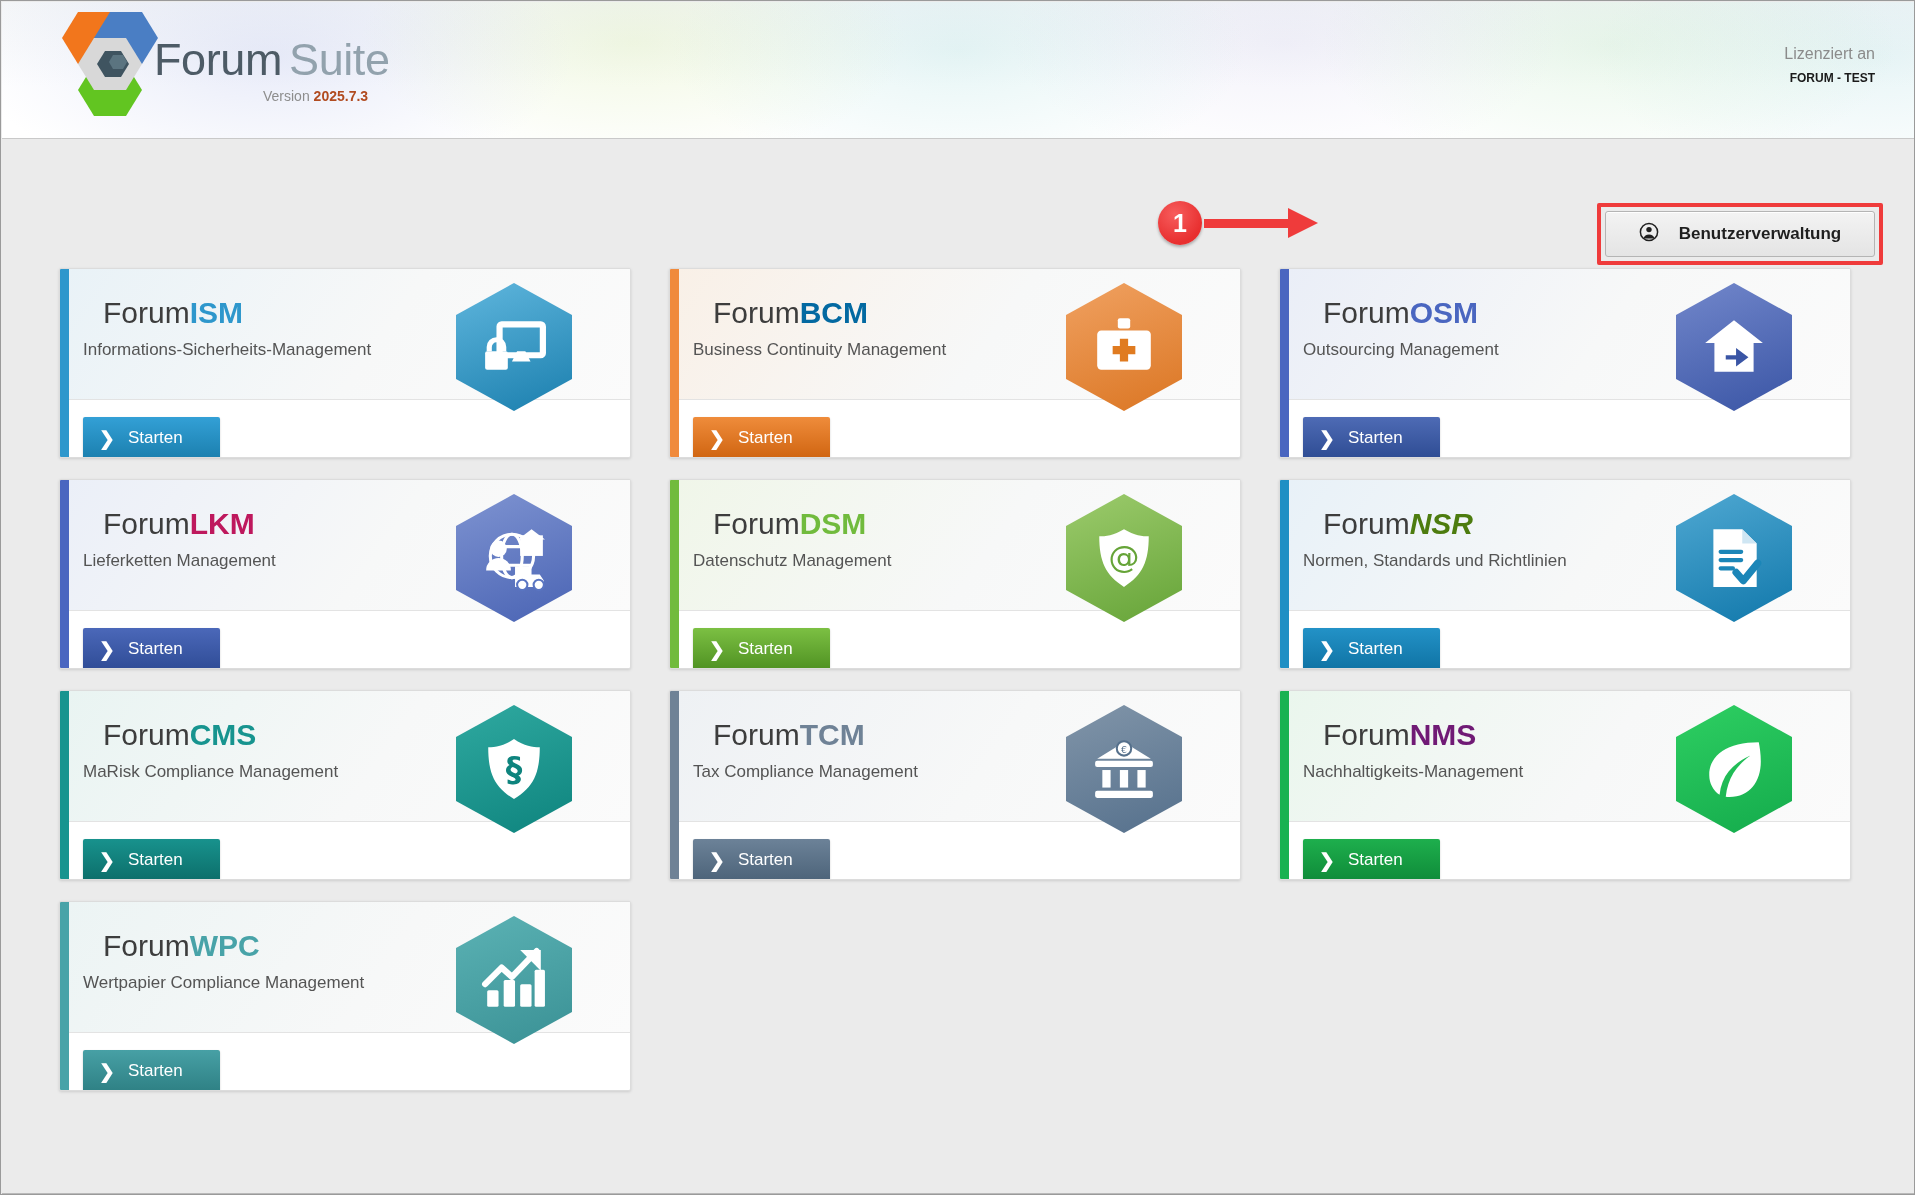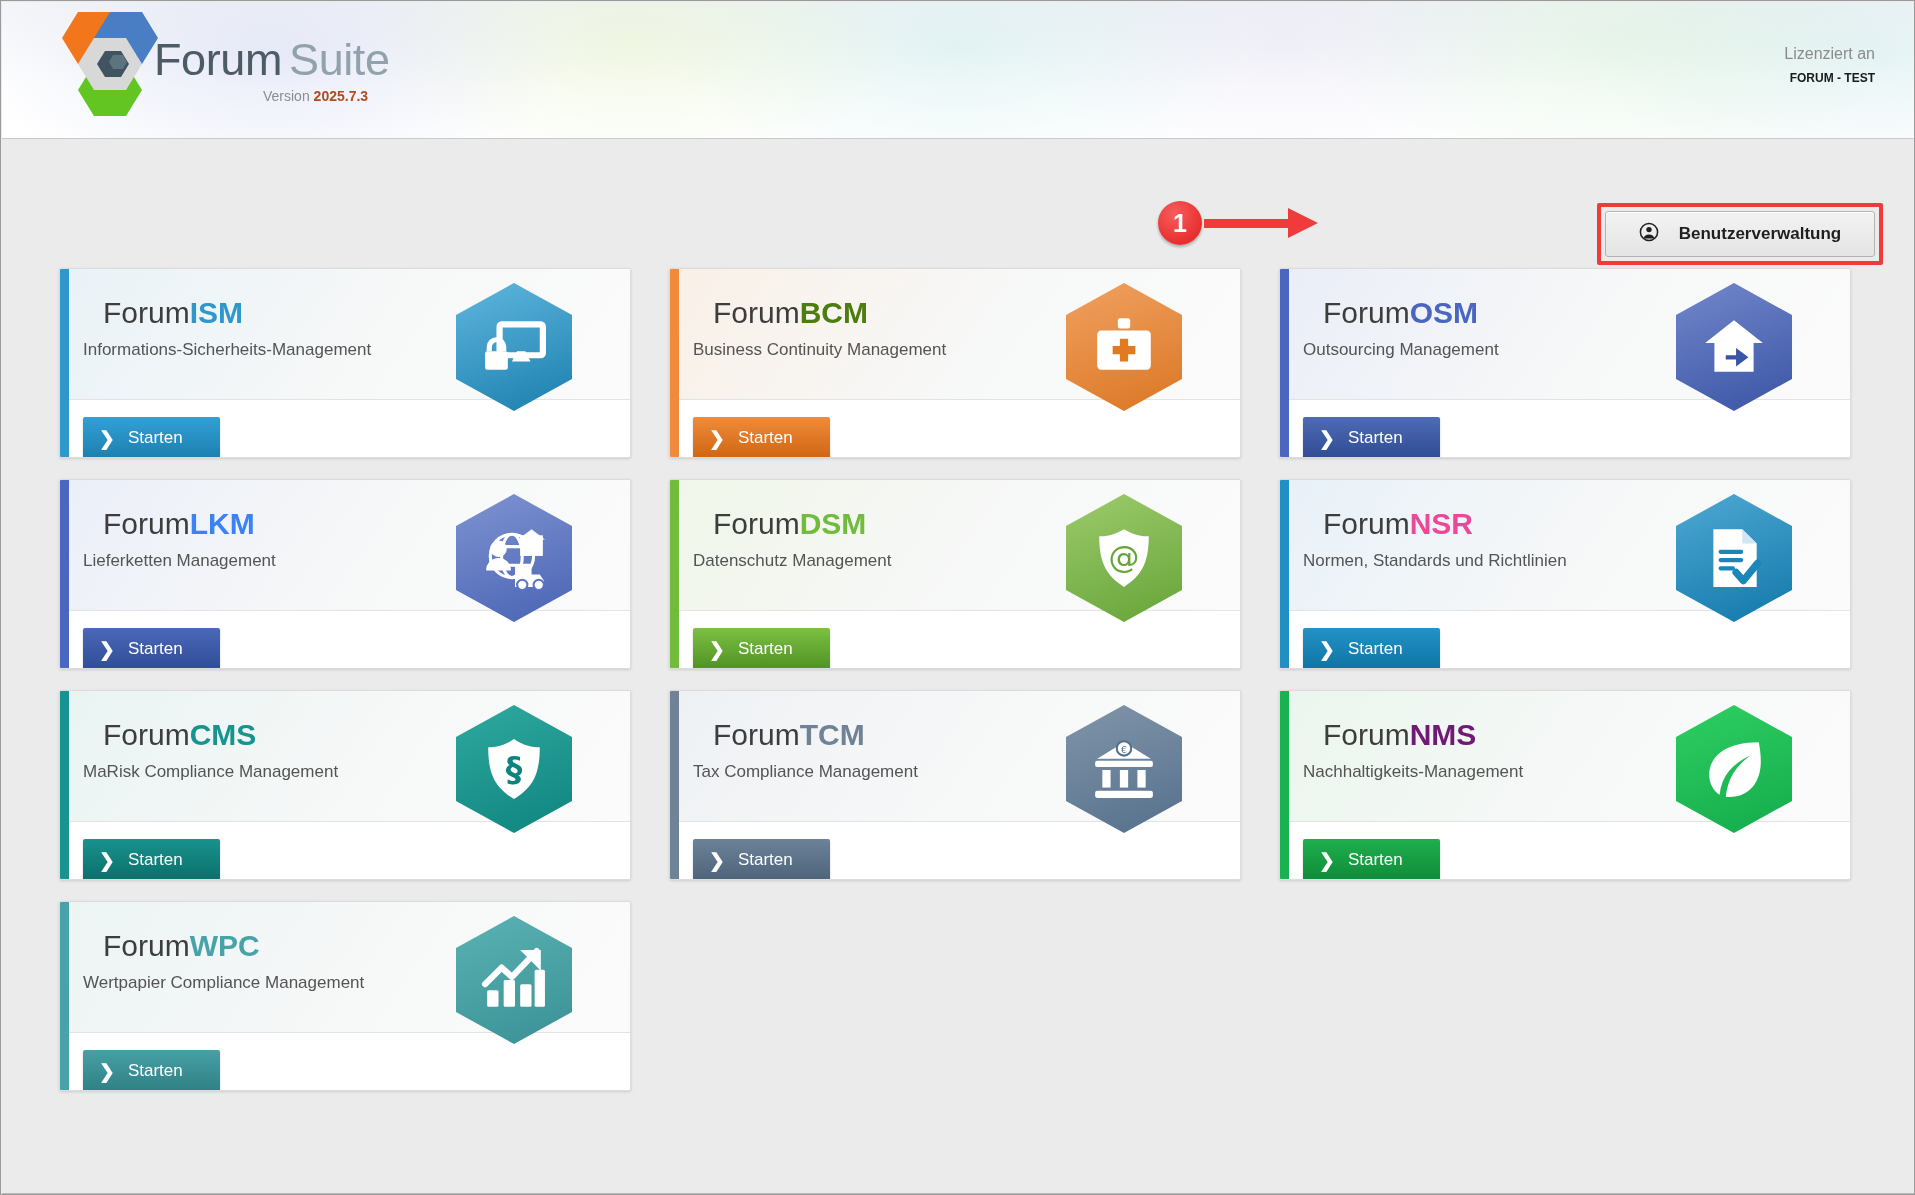--- a/index.html
+++ b/index.html
@@ -252,21 +252,21 @@
               <rect x="18" y="10" width="42" height="30" rx="2" fill="none" stroke="#fff" stroke-width="6"></rect>
               <path d="M30 46h18l-5-10h-8z" fill="#fff"></path>
               <rect x="4" y="36" width="22" height="18" rx="2" fill="#fff"></rect>
               <path d="M8 36v-4a7 7 0 0 1 14 0v4" fill="none" stroke="#fff" stroke-width="5"></path>
             </svg>
           </div>
         </div>
         <div class="card">
           <div class="card-accent" style="background: rgb(240, 138, 60);"></div>
           <div class="card-top" style="background: linear-gradient(125deg, rgb(249, 240, 231) 0%, rgb(247, 248, 248) 55%, rgb(251, 251, 251) 100%);"></div>
-          <div class="card-title"><span>Forum</span><b style="color: #4d7c0f;">BCM</b></div>
+          <div class="card-title"><span>Forum</span><b style="color: #0369a1;">BCM</b></div>
           <div class="card-sub">Business Continuity Management</div>
           <button class="card-btn" style="background: linear-gradient(rgb(239, 140, 59) 0%, rgb(207, 100, 16) 100%);">
             <span class="chev">❯</span>
             <span>Starten</span>
           </button>
           <div class="card-icon" style="background: linear-gradient(160deg, rgb(240, 161, 97) 0%, rgb(219, 118, 35) 100%);">
             <svg viewBox="0 0 64 64">
               <rect x="26" y="4" width="12" height="10" rx="2" fill="#fff"></rect>
               <path d="M10 16h44a4 4 0 0 1 4 4v30a4 4 0 0 1-4 4H10a4 4 0 0 1-4-4V20a4 4 0 0 1 4-4z" fill="#fff"></path>
               <path d="M28 24h8v7h7v8h-7v7h-8v-7h-7v-8h7z" fill="#e07b20"></path>
@@ -285,21 +285,21 @@
           <div class="card-icon" style="background: linear-gradient(160deg, rgb(114, 135, 203) 0%, rgb(58, 85, 165) 100%);">
             <svg viewBox="0 0 64 64">
               <path d="M32 6 4 28h9v28h38V28h9z" fill="#fff"></path>
               <path d="M24 40h10v-7l12 9-12 9v-7H24z" fill="#3a55a5"></path>
             </svg>
           </div>
         </div>
         <div class="card">
           <div class="card-accent" style="background: rgb(74, 102, 192);"></div>
           <div class="card-top" style="background: linear-gradient(125deg, rgb(235, 239, 248) 0%, rgb(247, 248, 248) 55%, rgb(251, 251, 251) 100%);"></div>
-          <div class="card-title"><span>Forum</span><b style="color: #3b82f6;">LKM</b></div>
+          <div class="card-title"><span>Forum</span><b style="color: #be185d;">LKM</b></div>
           <div class="card-sub">Lieferketten Management</div>
           <button class="card-btn" style="background: linear-gradient(rgb(75, 104, 185) 0%, rgb(47, 76, 150) 100%);">
             <span class="chev">❯</span>
             <span>Starten</span>
           </button>
           <div class="card-icon" style="background: linear-gradient(160deg, rgb(126, 147, 209) 0%, rgb(74, 100, 180) 100%);">
             <svg viewBox="0 0 64 64">
               <circle cx="30" cy="30" r="21" fill="none" stroke="#fff" stroke-width="3"></circle>
               <ellipse cx="30" cy="30" rx="10" ry="21" fill="none" stroke="#fff" stroke-width="3"></ellipse>
               <path d="M11 21h38M11 39h38" stroke="#fff" stroke-width="3" fill="none"></path>
@@ -325,21 +325,21 @@
           <div class="card-icon" style="background: linear-gradient(160deg, rgb(156, 203, 108) 0%, rgb(102, 164, 56) 100%);">
             <svg viewBox="0 0 64 64">
               <path d="M32 4C22 10 14 11 8 11c0 24 6 38 24 49 18-11 24-25 24-49-6 0-14-1-24-7z" fill="#fff"></path>
               <text x="32" y="42" font-size="30" text-anchor="middle" fill="#66a438" font-family="DejaVu Sans, sans-serif">@</text>
             </svg>
           </div>
         </div>
         <div class="card">
           <div class="card-accent" style="background: rgb(31, 143, 196);"></div>
           <div class="card-top" style="background: linear-gradient(125deg, rgb(232, 241, 248) 0%, rgb(247, 248, 248) 55%, rgb(251, 251, 251) 100%);"></div>
-          <div class="card-title"><span>Forum</span><b style="color: #ec4899;">NSR</b></div>
+          <div class="card-title"><span>Forum</span><b style="color: #4d7c0f; font-style: italic;">NSR</b></div>
           <div class="card-sub">Normen, Standards und Richtlinien</div>
           <button class="card-btn" style="background: linear-gradient(rgb(35, 146, 199) 0%, rgb(15, 115, 164) 100%);">
             <span class="chev">❯</span>
             <span>Starten</span>
           </button>
           <div class="card-icon" style="background: linear-gradient(160deg, rgb(79, 168, 210) 0%, rgb(17, 120, 171) 100%);">
             <svg viewBox="0 0 64 64">
               <path d="M12 4h28l14 14v42H12z" fill="#fff"></path>
               <path d="M40 4v14h14z" fill="#cfe6f3"></path>
               <path d="M19 26h20M19 34h20M19 42h12" stroke="#1b86b8" stroke-width="4" stroke-linecap="round"></path>

